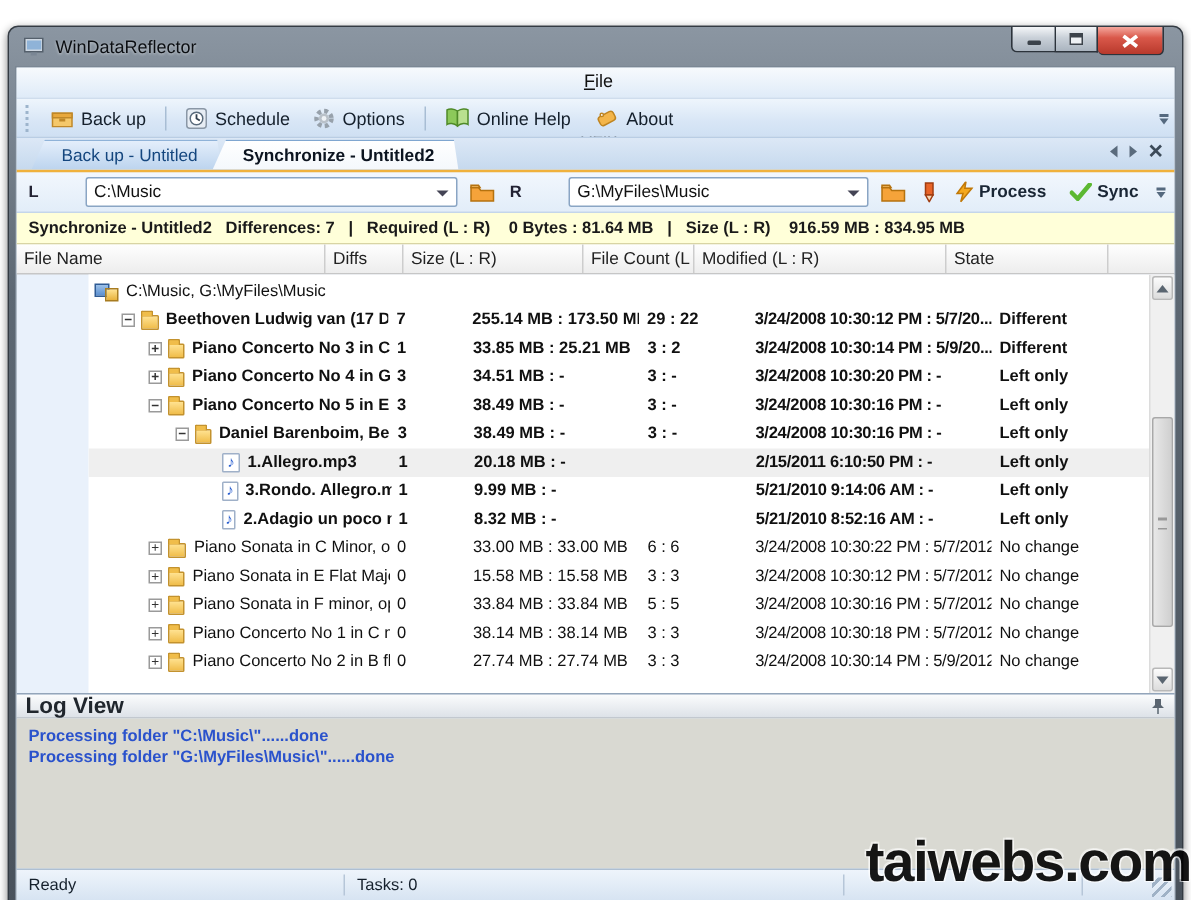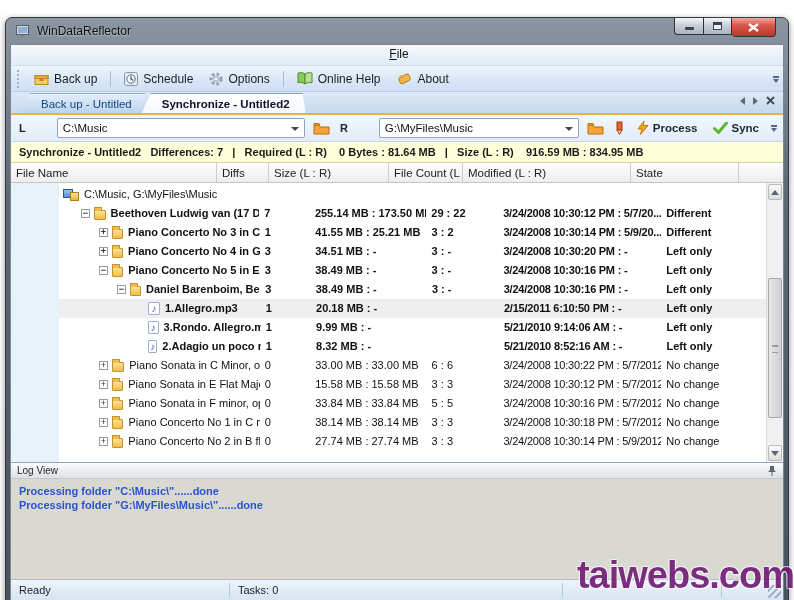--- a/index.html
+++ b/index.html
@@ -103,35 +103,35 @@
     border:1px solid #b8b8b8;border-radius:2px;display:flex;align-items:center;justify-content:center;}
   .sb-up{top:1px;}.sb-down{bottom:1px;}
   .sb-tri-up{width:0;height:0;border-left:4px solid transparent;border-right:4px solid transparent;border-bottom:5px solid #5a6570;}
   .sb-tri-down{width:0;height:0;border-left:4px solid transparent;border-right:4px solid transparent;border-top:5px solid #5a6570;}
   .sb-thumb{position:absolute;left:1px;right:1px;top:95px;height:140px;background:linear-gradient(90deg,#e8e8e8,#cfcfcf);
     border:1px solid #a8a8a8;border-radius:2px;}
   .sb-thumb::after{content:"";position:absolute;left:3px;right:3px;top:50%;margin-top:-3px;height:6px;
     border-top:1px solid #999;border-bottom:1px solid #999;box-shadow:inset 0 2px 0 -1px #999;}
   
   .loghead{height:17px;background:linear-gradient(#fbfcfd,#dde2e8);border-top:1px solid #93a5ba;border-bottom:1px solid #c2c8cf;
-    display:flex;align-items:center;padding:0 6px;font-size:10px;font-weight:normal;color:#20262d;}
+    display:flex;align-items:center;padding:0 6px;font-size:15px;font-weight:bold;color:#20262d;}
   .pin{margin-left:auto;}
   .logbody{height:100px;background:#d9d9d2;padding:5px 8px;overflow:hidden;}
   .logline{font-size:11px;font-weight:bold;color:#2a52cc;line-height:14px;white-space:pre;}
   
   .statusbar{height:21px;background:linear-gradient(#eef4fb,#d7e4f2);border-top:1px solid #aebfd2;
     display:flex;align-items:center;font-size:11px;color:#15202c;position:relative;}
   .ssec{padding-left:8px;overflow:hidden;white-space:nowrap;}
   .s1{width:218px;}.s2{width:332px;}.s3{width:158px;}
   .ssep{width:1px;height:14px;background:#b6c6d8;}
   .resize-grip{position:absolute;right:2px;bottom:2px;width:13px;height:13px;
     background:repeating-linear-gradient(135deg,transparent 0 3px,#9fb2c6 3px 5px);}
   
   .watermark{position:absolute;right:0px;bottom:3px;font-size:38px;font-weight:bold;letter-spacing:-1px;
-    color:#701a75;opacity:.9;z-index:50;
+    color:#000000;opacity:.9;z-index:50;
     text-shadow:1px 1px 0 rgba(255,255,255,.75),-1px -1px 0 rgba(255,255,255,.55),1px -1px 0 rgba(255,255,255,.55),-1px 1px 0 rgba(255,255,255,.55);margin-top:16px;}
 </style>
 </head>
 <body>
 
 <div class="window">
 
   <div class="titlebar">
     <svg class="title-icon" viewBox="0 0 15 13">
       <rect x="0.5" y="0.5" width="12" height="9" fill="#cfd8e2" stroke="#55606c"></rect>
@@ -310,21 +310,21 @@
             <div class="c modified">3/24/2008 10:30:12 PM : 5/7/20...</div>
             <div class="c state">Different</div>
           </div>
           <div class="trow b">
             <div class="c name" style="padding-left: 40px;">
               <span class="exp">+</span>
               <span class="ticon folder"></span>
               <span class="nm">Piano Concerto No 3 in C minor...</span>
             </div>
             <div class="c diffs">1</div>
-            <div class="c size">41.55 MB : 25.21 MB</div>
+            <div class="c size">33.85 MB : 25.21 MB</div>
             <div class="c count">3 : 2</div>
             <div class="c modified">3/24/2008 10:30:14 PM : 5/9/20...</div>
             <div class="c state">Different</div>
           </div>
           <div class="trow b">
             <div class="c name" style="padding-left: 40px;">
               <span class="exp">+</span>
               <span class="ticon folder"></span>
               <span class="nm">Piano Concerto No 4 in G major...</span>
             </div>

